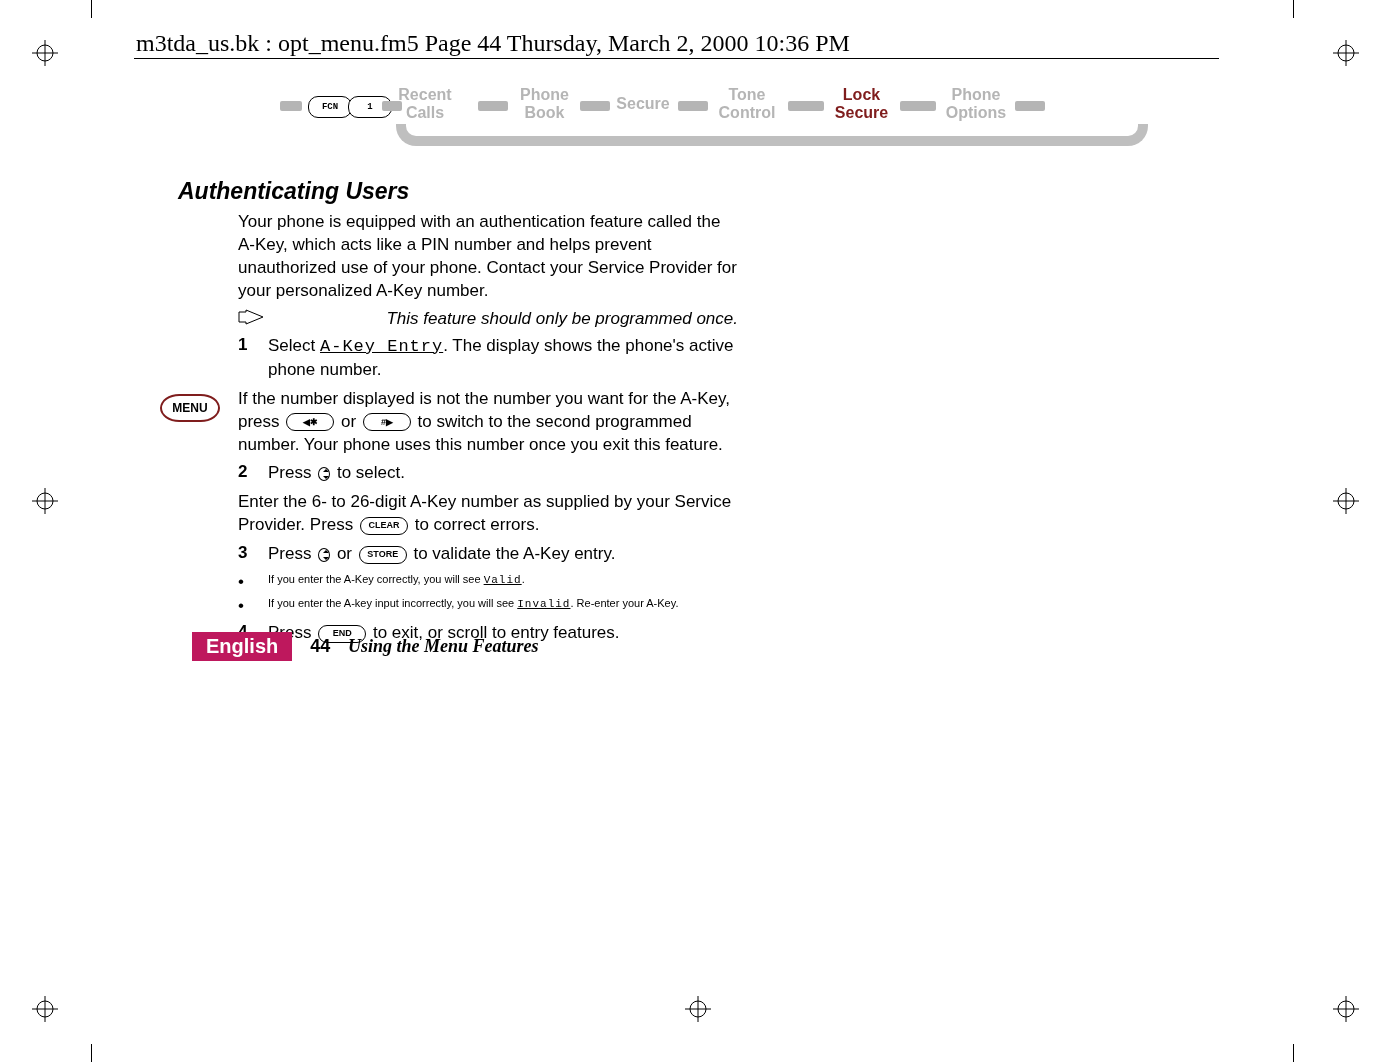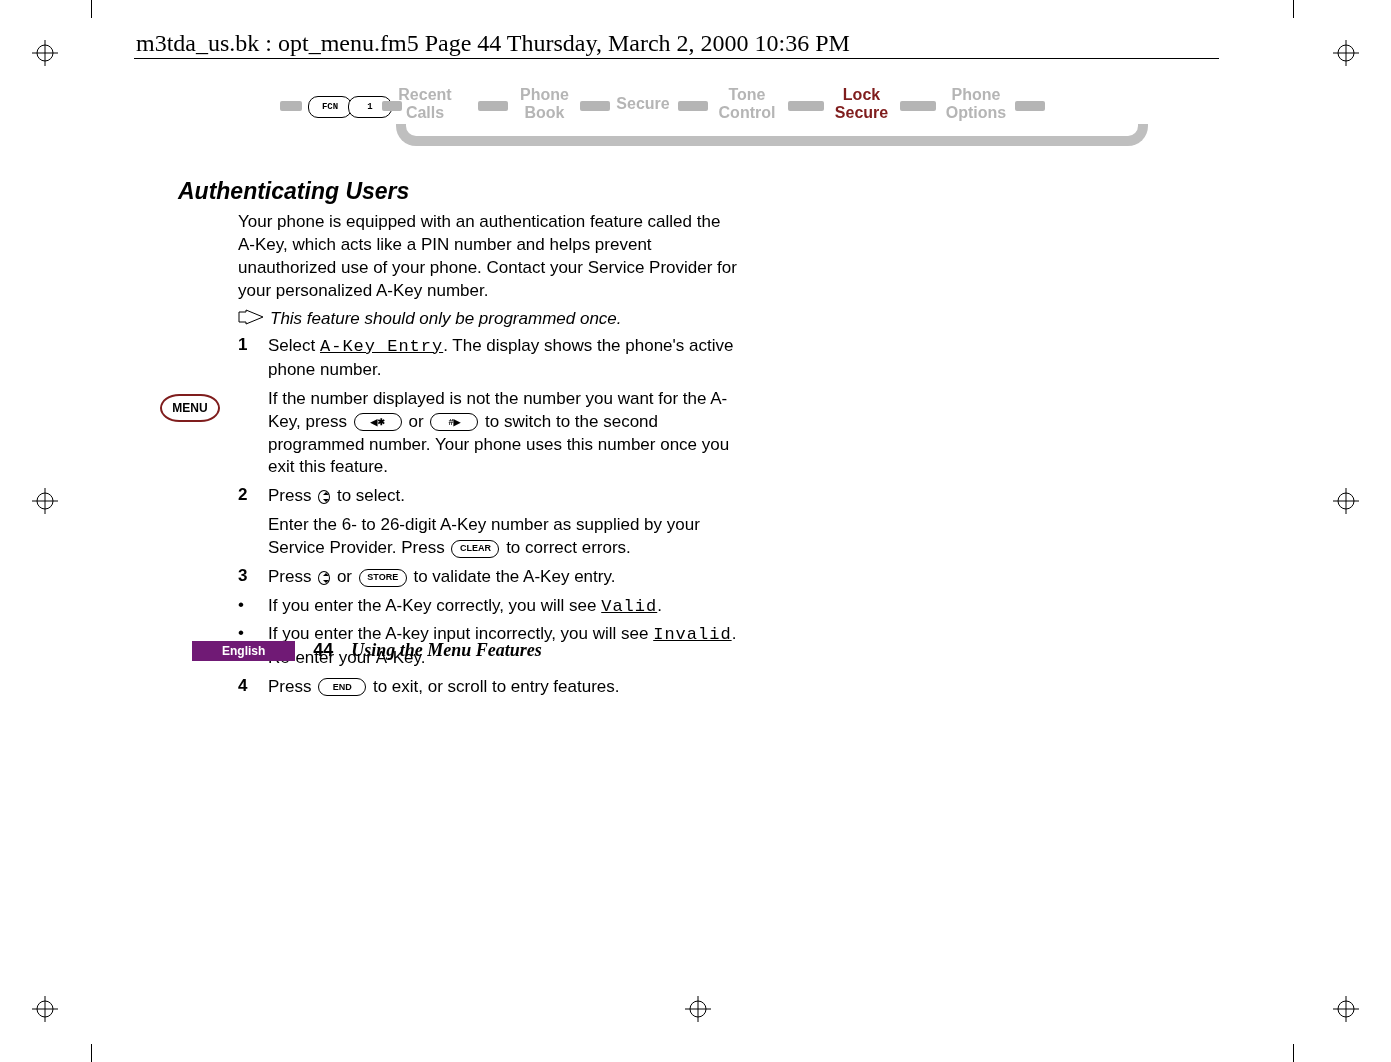--- a/index.html
+++ b/index.html
@@ -78,31 +78,31 @@
     font-style:italic;
     font-size:23px;
     color:#000;
   }
   .body-indent{margin-left:60px;}
   p{
     margin:0 0 6px 0;
     font-size:17px;
     line-height:1.35;
   }
-  .note-row{display:flex;align-items:center;gap:6px;margin:6px 0;}
+  .note-row{display:flex;align-items:center;gap:6px;margin:6px 0;justify-content:space-between;}
   .note-text{font-style:italic;font-size:17px;}
 
   .step{display:flex;margin:6px 0;}
   .step-num{width:30px;font-weight:700;font-size:17px;}
   .step-body{flex:1;font-size:17px;line-height:1.35;}
-  .step-sub{margin-left:30px;font-size:17px;line-height:1.35;margin-top:4px;margin-bottom:4px;}
+  .step-sub{font-size:17px;line-height:1.35;margin-top:4px;margin-bottom:4px;}
 
   .bullet{display:flex;margin:4px 0;}
   .bullet-mark{width:30px;font-size:17px;text-align:left;}
-  .bullet-body{flex:1;font-size:17px;line-height:1.35;}
+  .bullet-body{flex:1;font-size:11px;line-height:1.35;}
 
   .lcd{font-family:"Courier New",monospace;letter-spacing:1px;text-decoration:underline;}
 
   .inline-pill{
     display:inline-flex;align-items:center;justify-content:center;
     min-width:36px;height:16px;font-family:"Helvetica Neue",Helvetica,Arial,sans-serif;
     font-size:9px;font-weight:700;border:1px solid #000;border-radius:9px;
     padding:0 5px;vertical-align:middle;line-height:1;margin:0 2px;
   }
   .inline-glyph{
@@ -128,22 +128,22 @@
     border:2px solid #7f1d1d;border-radius:22px/16px;
     width:56px;height:24px;display:flex;align-items:center;justify-content:center;
     font-size:12px;font-weight:900;font-family:"Helvetica Neue",Helvetica,Arial,sans-serif;
   }
 
   
   .footer{
     position:absolute;left:72px;bottom:106px;display:flex;align-items:center;gap:18px;
   }
   .lang-badge{
-    background:#701a75;color:#fff;font-weight:700;font-size:12px;
-    padding:3px 30px;
+    background:#be185d;color:#fff;font-weight:700;font-size:20px;
+    padding:3px 14px;
   }
   .page-num{font-weight:800;font-size:18px;}
   .page-title{font-family:"Times New Roman",Times,serif;font-style:italic;font-size:18px;font-weight:bold;}
 
 </style>
 </head>
 <body>
 
 <div class="rule-v" style="left:91px;top:0;height:18px;"></div>
 <div class="rule-v" style="left:1293px;top:0;height:18px;"></div>

